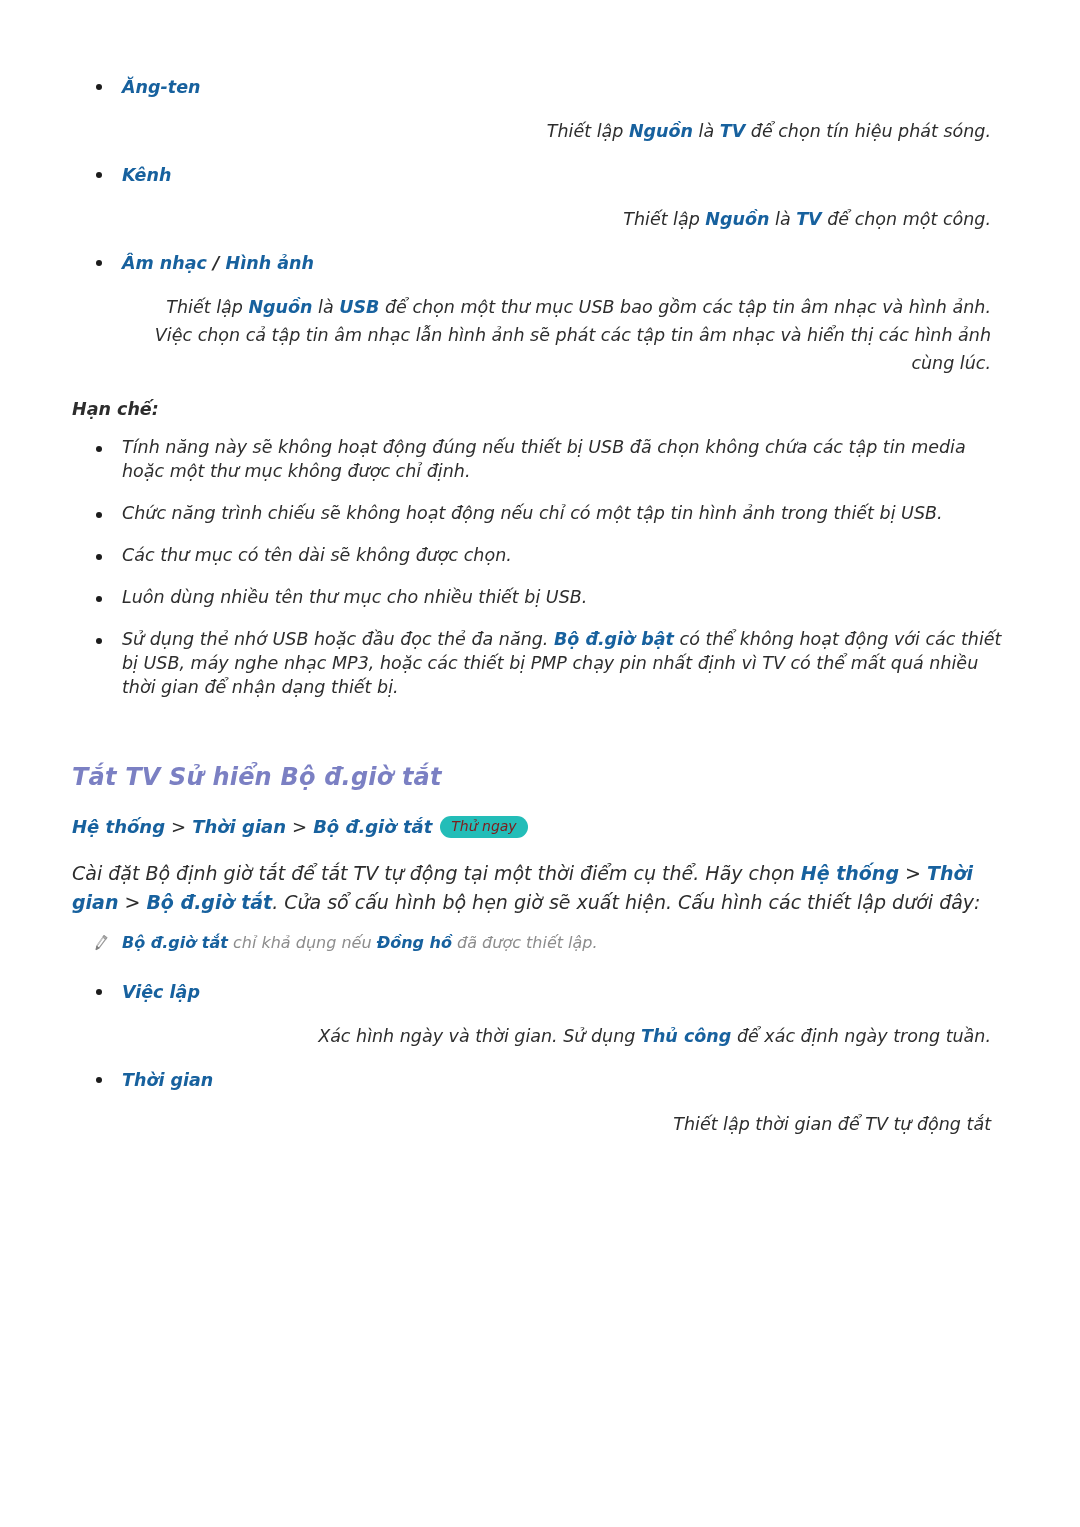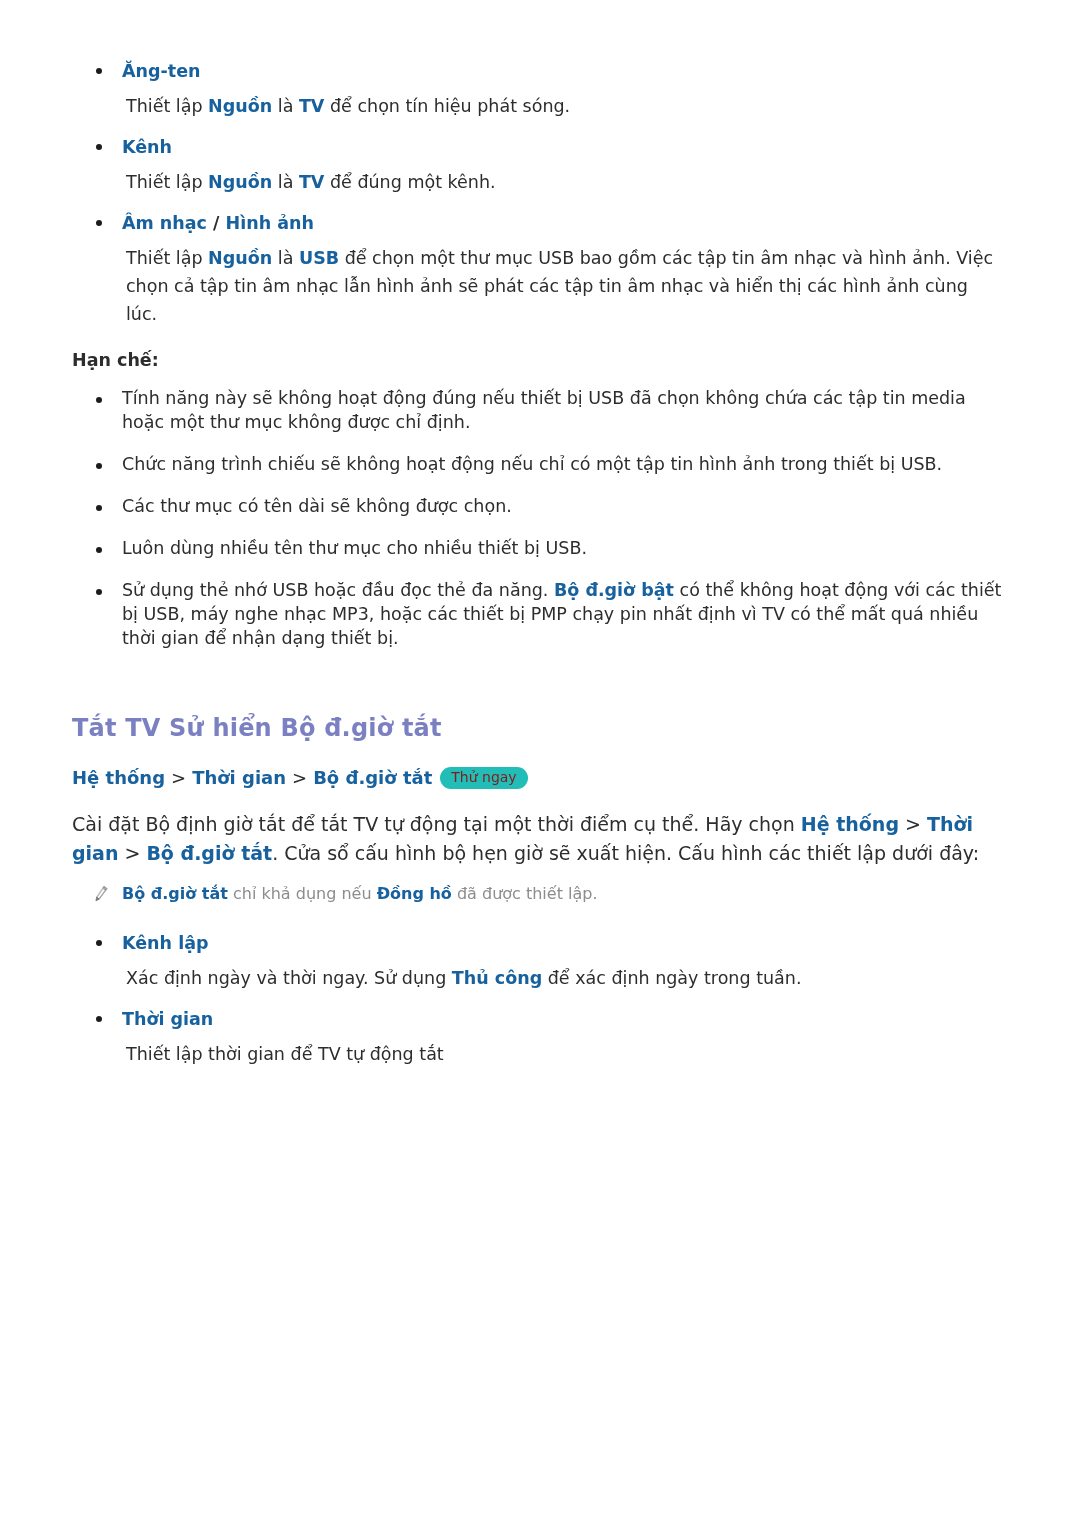--- a/index.html
+++ b/index.html
@@ -13,21 +13,22 @@
     height: 1527px;
     font-family: "DejaVu Sans", "Liberation Sans", sans-serif;
     color: #2b2b2b;
     -webkit-font-smoothing: antialiased;
   }
   .page {
     position: relative;
     width: 1080px;
     height: 1527px;
     box-sizing: border-box;
-    padding: 58px 72px 0 72px;
+    padding: 74px 72px 0 72px;
+    font-style: italic;
   }
   b.kw {
     color: #17619e;
     font-weight: bold;
   }
 
   
   ul.def-list,
   ul.plain-list {
     list-style: none;
@@ -57,22 +58,23 @@
     margin: 0 0 8px 0;
   }
   .def-term .sep {
     color: #2d2d2d;
     font-weight: bold;
   }
   .def-desc {
     font-size: 17.5px;
     line-height: 28px;
     color: #2d2d2d;
-    margin: 4px;
+    margin: 17px;
     max-width: 888px;
+    text-align: right;
   }
 
   
   .section-label {
     font-size: 17.5px;
     font-weight: bold;
     color: #2d2d2d;
     margin: 22px 0 16px 0;
   }
   ul.plain-list > li {
@@ -179,21 +181,21 @@
       <div class="def-term">
         <span>Ăng-ten</span>
       </div>
       <p class="def-desc"><span>Thiết lập </span><b class="kw">Nguồn</b><span> là </span><b class="kw">TV</b><span> để chọn tín hiệu phát sóng.</span></p>
     </li>
 
     <li>
       <div class="def-term">
         <span>Kênh</span>
       </div>
-      <p class="def-desc"><span>Thiết lập </span><b class="kw">Nguồn</b><span> là </span><b class="kw">TV</b><span> để đúng một kênh.</span></p>
+      <p class="def-desc"><span>Thiết lập </span><b class="kw">Nguồn</b><span> là </span><b class="kw">TV</b><span> để chọn một công.</span></p>
     </li>
 
     <li>
       <div class="def-term">
         <span>Âm nhạc</span><span class="sep"> / </span><span>Hình ảnh</span>
       </div>
       <p class="def-desc"><span>Thiết lập </span><b class="kw">Nguồn</b><span> là </span><b class="kw">USB</b><span> để chọn một thư mục USB bao gồm các tập tin âm nhạc và hình ảnh. Việc chọn cả tập tin âm nhạc lẫn hình ảnh sẽ phát các tập tin âm nhạc và hiển thị các hình ảnh cùng lúc.</span></p>
     </li>
 
   </ul>
@@ -224,23 +226,23 @@
           <line x1="13.9" y1="4.7" x2="6.9" y2="11.8" stroke="#c9c9c9" stroke-width="1"></line>
         </g>
       </svg>
     </span>
     <span class="note-text"><b>Bộ đ.giờ tắt</b><span> chỉ khả dụng nếu </span><b>Đồng hồ</b><span> đã được thiết lập.</span></span>
   </div>
 
   <ul class="def-list">
     <li>
       <div class="def-term">
-        <span>Kênh lập</span>
-      </div>
-      <p class="def-desc"><span>Xác định ngày và thời ngay. Sử dụng </span><b class="kw">Thủ công</b><span> để xác định ngày trong tuần.</span></p>
+        <span>Việc lập</span>
+      </div>
+      <p class="def-desc"><span>Xác hình ngày và thời gian. Sử dụng </span><b class="kw">Thủ công</b><span> để xác định ngày trong tuần.</span></p>
     </li>
     <li>
       <div class="def-term">
         <span>Thời gian</span>
       </div>
       <p class="def-desc"><span>Thiết lập thời gian để TV tự động tắt</span></p>
     </li>
   </ul>
 
 </div>

